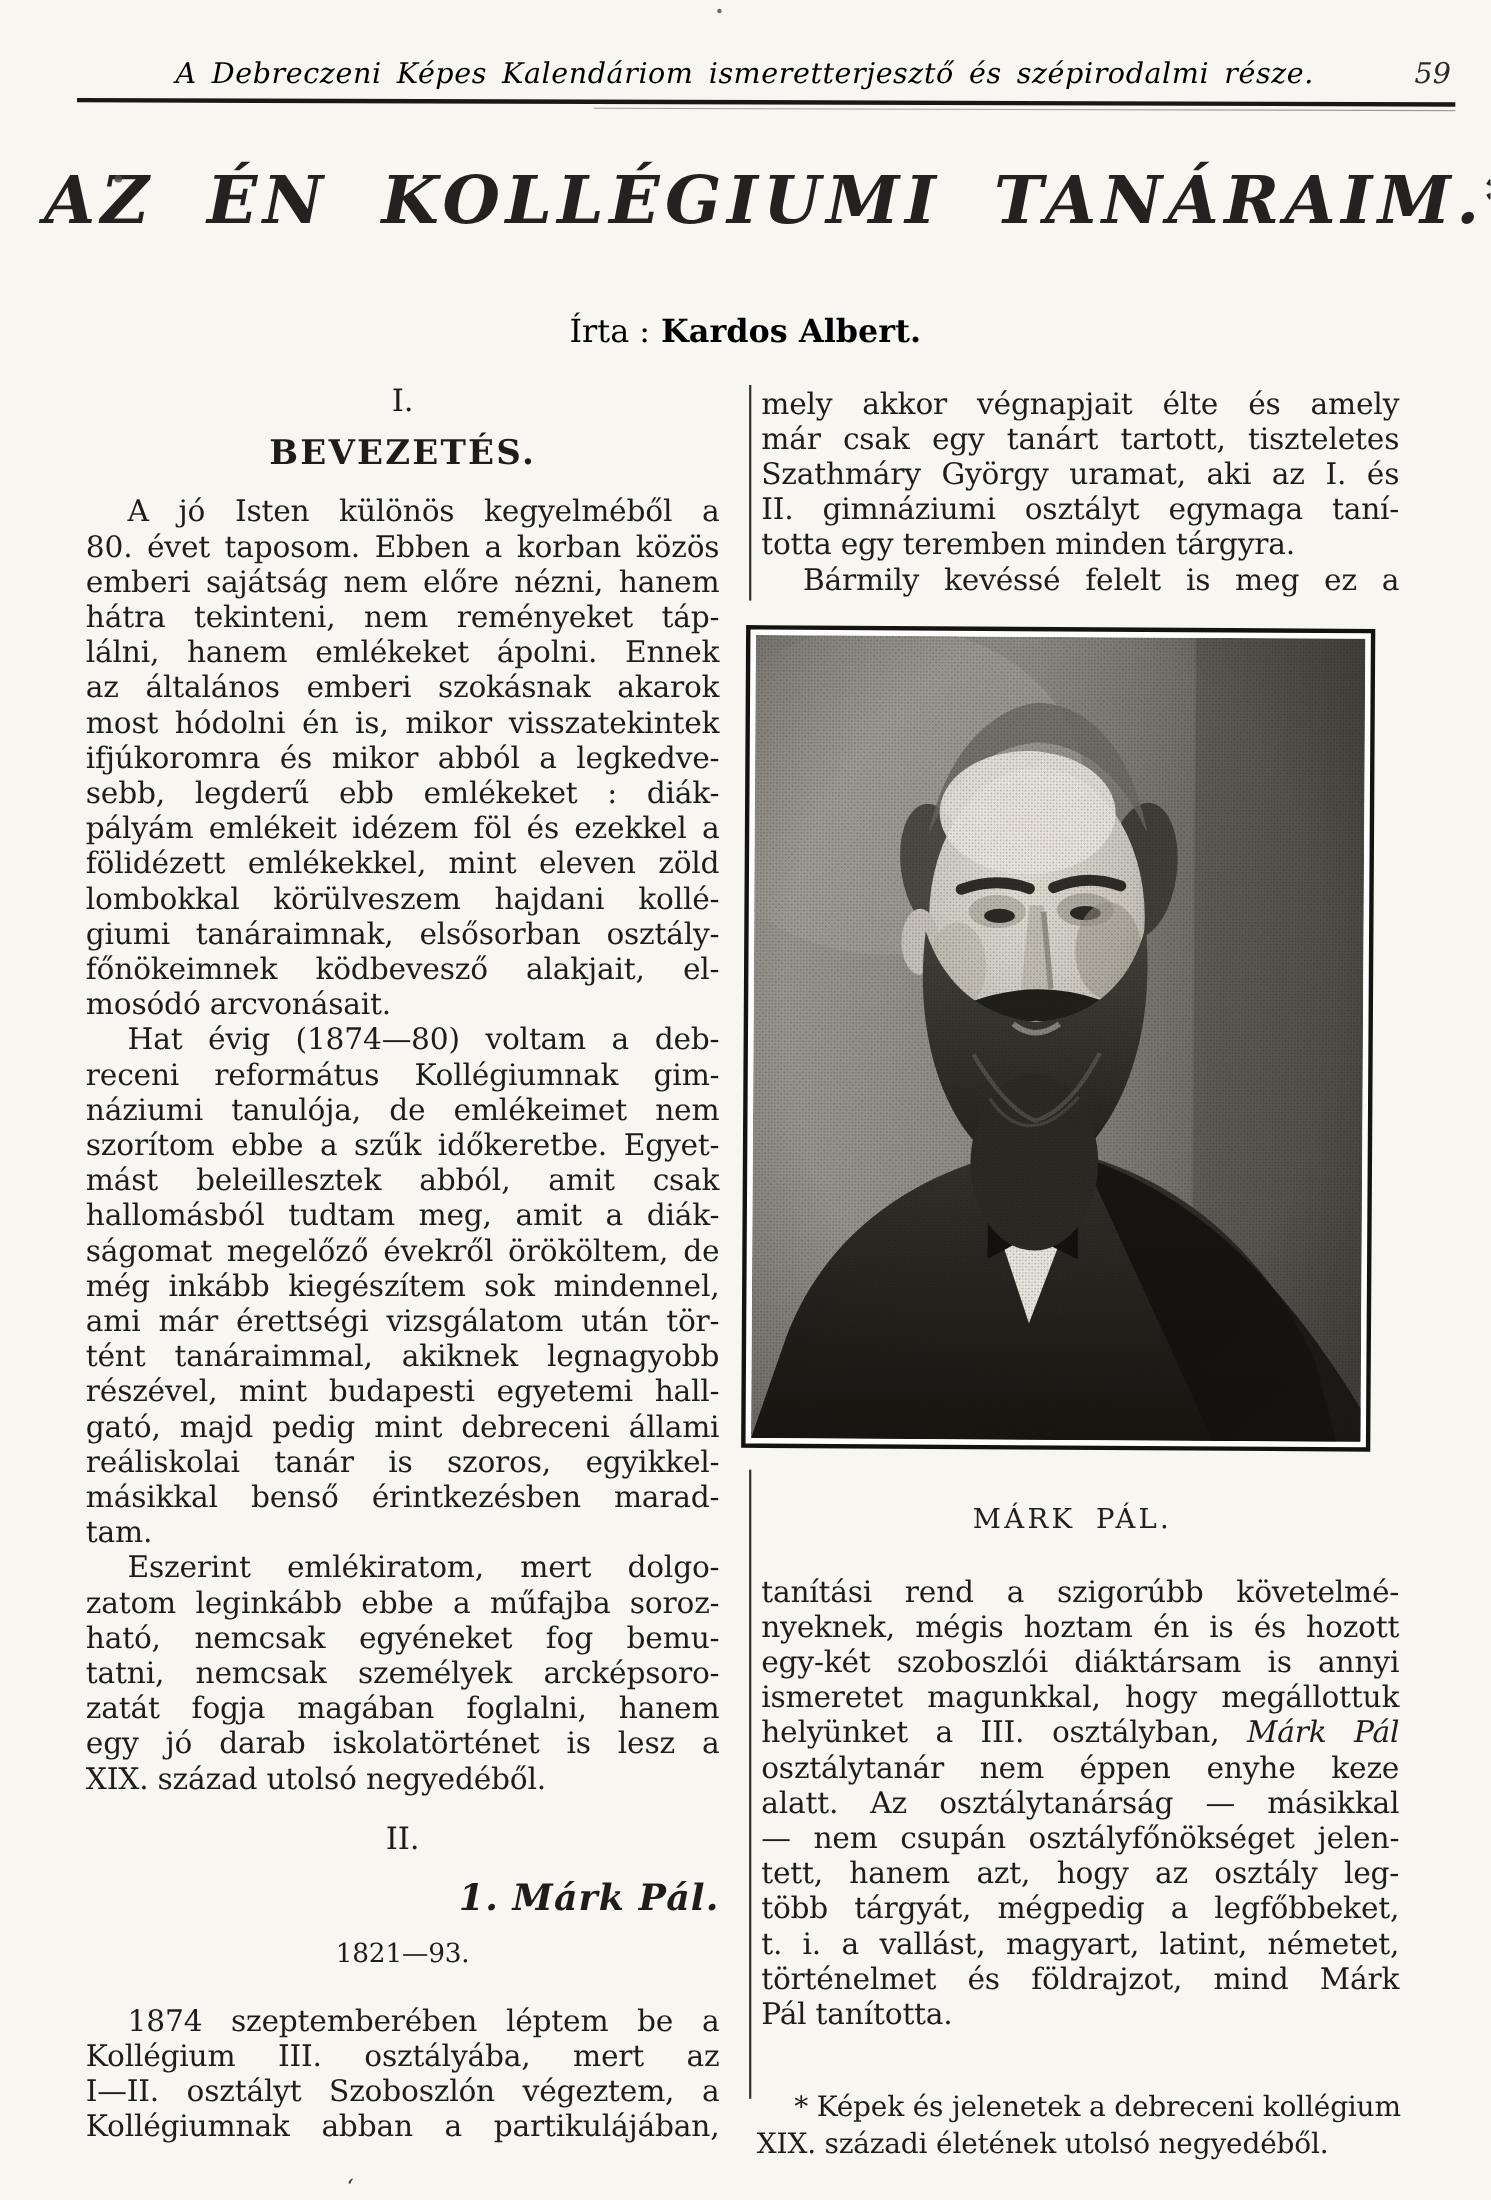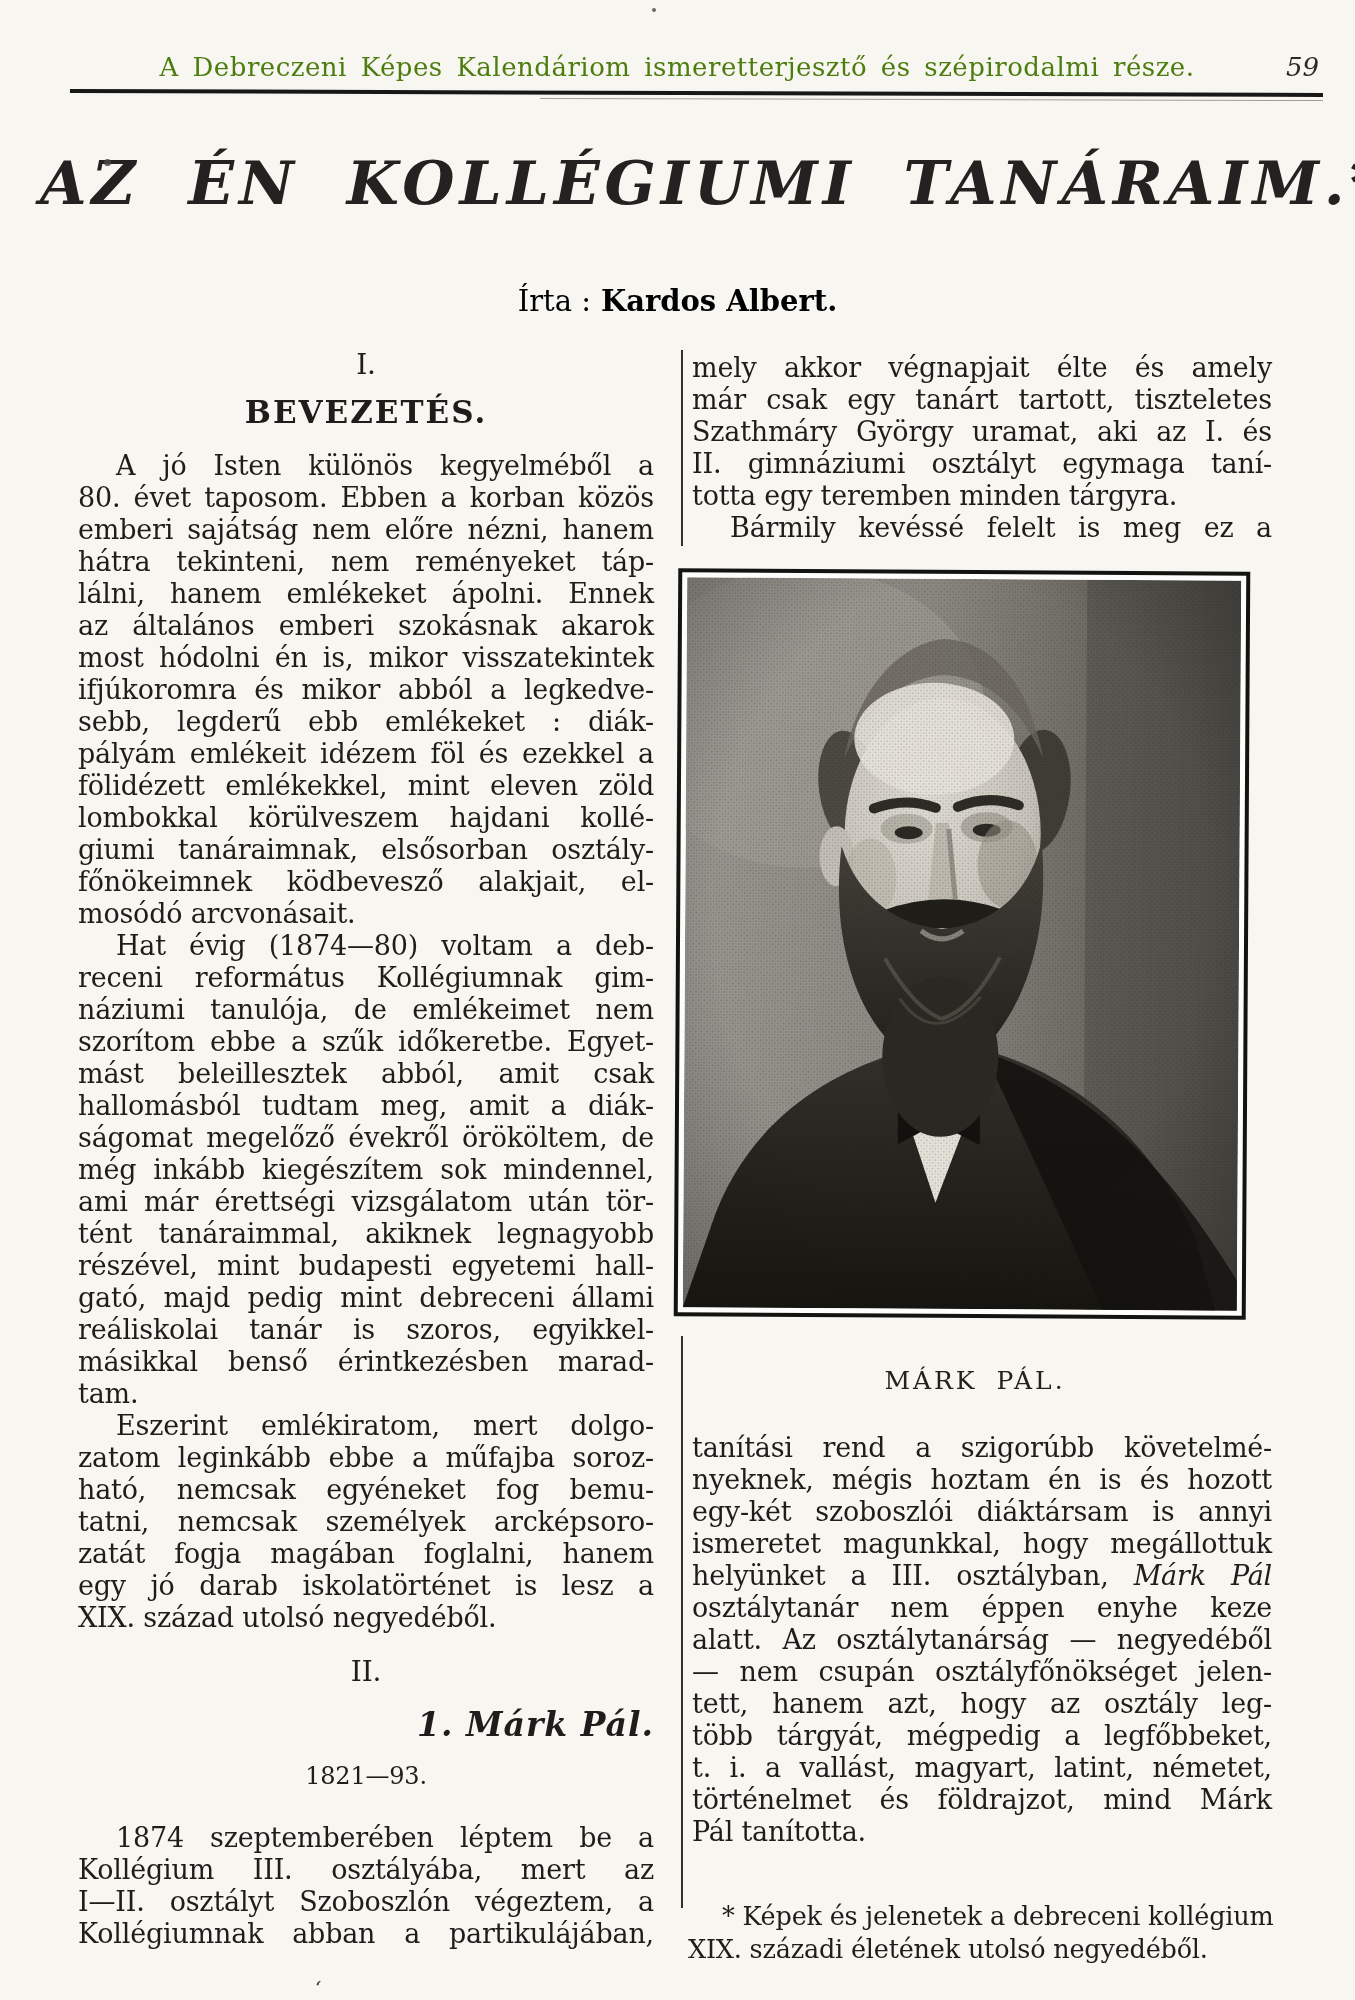--- a/index.html
+++ b/index.html
@@ -6,21 +6,21 @@
   body{
     width:1355px;height:2000px;position:relative;overflow:hidden;
     background:#f7f6f1;color:#1e1d1b;
     font-family:"DejaVu Serif", serif;
   }
   .abs{position:absolute;}
 
   
   .journal-line{
     top:52px;left:112px;width:1130px;text-align:center;
-    font-size:26px;letter-spacing:.5px;word-spacing:5px;color:#4d7c0f;
+    font-style:italic;font-size:26px;letter-spacing:.5px;word-spacing:5px;color:#000000;
   }
   .page-number{top:52px;right:36px;font-style:italic;font-size:26px;color:#2a2927;}
   .header-rule{top:91px;left:70px;width:1253px;height:4px;background:#181816;transform:rotate(.18deg);}
   .header-rule2{top:99px;left:540px;width:783px;height:1px;background:rgba(24,24,22,.4);transform:rotate(.15deg);}
 
   
   .article-title{
     top:148px;left:40px;width:1275px;text-align:center;white-space:nowrap;
     font-size:60px;font-weight:bold;font-style:italic;letter-spacing:5px;word-spacing:22px;color:#232220;
   }
@@ -240,21 +240,21 @@
 <div class="abs photo-caption">MÁRK PÁL.</div>
 
 <div class="abs col col-right-bottom">
     <div class="para">
       <div class="tl">tanítási rend a szigorúbb követelmé-</div>
       <div class="tl">nyeknek, mégis hoztam én is és hozott</div>
       <div class="tl">egy-két szoboszlói diáktársam is annyi</div>
       <div class="tl">ismeretet magunkkal, hogy megállottuk</div>
       <div class="tl">helyünket a III. osztályban, <i>Márk Pál</i></div>
       <div class="tl">osztálytanár nem éppen enyhe keze</div>
-      <div class="tl">alatt. Az osztálytanárság — negyedéből</div>
+      <div class="tl">alatt. Az osztálytanárság — másikkal</div>
       <div class="tl">— nem csupán osztályfőnökséget jelen-</div>
       <div class="tl">tett, hanem azt, hogy az osztály leg-</div>
       <div class="tl">több tárgyát, mégpedig a legfőbbeket,</div>
       <div class="tl">t. i. a vallást, magyart, latint, németet,</div>
       <div class="tl">történelmet és földrajzot, mind Márk</div>
       <div class="tl endl">Pál tanította.</div>
     </div>
   </div>
 
 <div class="abs footnote">

